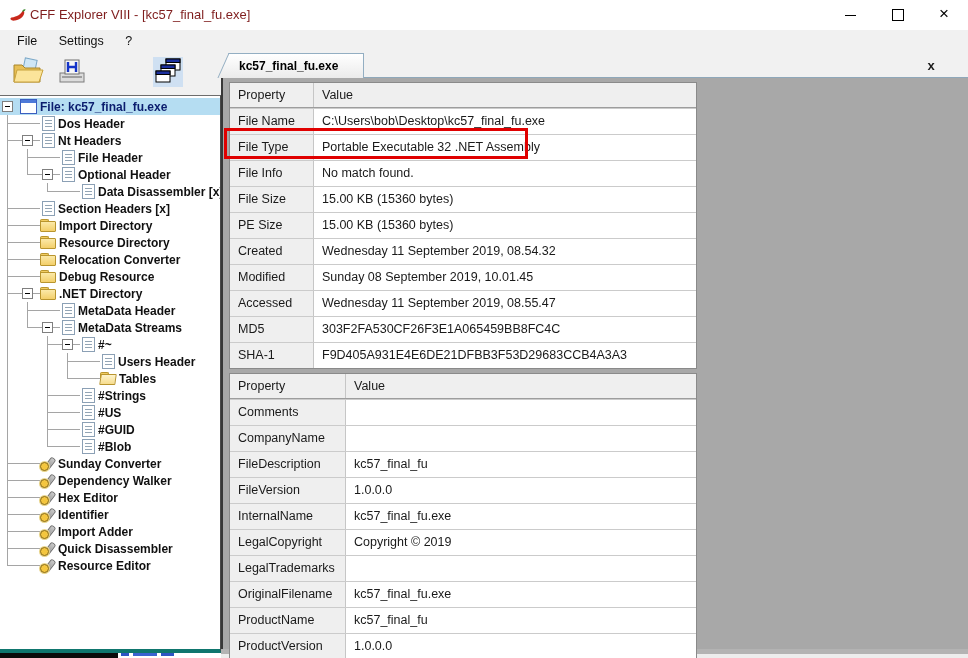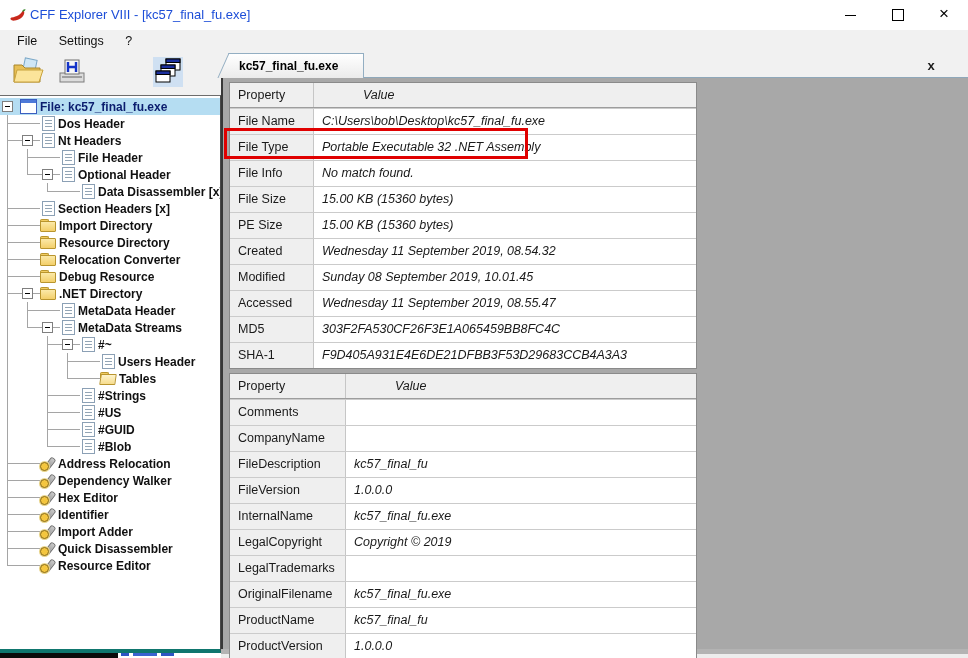--- a/index.html
+++ b/index.html
@@ -2,21 +2,21 @@
 <html><head>
 <meta charset="utf-8">
 <style>
   html,body{margin:0;padding:0;}
   body{width:968px;height:658px;position:relative;overflow:hidden;background:#fff;
        font-family:"Liberation Sans", sans-serif;-webkit-font-smoothing:antialiased;}
   .abs{position:absolute;}
 
   
   #titlebar{left:0;top:0;width:968px;height:30px;background:#ffffff;}
-  #app-title{left:30px;top:0;height:14px;line-height:30px;font-size:13px;color:#1d4ed8;}
+  #app-title{left:30px;top:0;height:14px;line-height:30px;font-size:13px;color:#7f1d1d;}
   #pepper{left:8px;top:8px;}
   .winbtn{top:0;height:30px;width:44px;text-align:center;cursor:default;}
   #btn-min{left:828px;} #btn-max{left:876px;} #btn-close{left:922px;}
   #btn-min::after{content:'';position:absolute;left:17px;top:15px;width:11px;height:1px;background:#000;}
   #btn-max::after{content:'';position:absolute;left:16px;top:9px;width:10px;height:10px;border:1px solid #000;}
   #btn-close{font-size:17px;line-height:28px;color:#000;}
 
   
   #menubar{left:0;top:30px;width:968px;height:22px;background:#f1f1f1;font-size:12.5px;color:#111;}
   .menu-item{display:inline-block;height:22px;line-height:22px;padding:0 9px;}
@@ -70,28 +70,28 @@
         border:1px solid #6f6f6f;transform:rotate(38deg);border-radius:2px;}
   .i-tool::after{content:'';position:absolute;left:0;bottom:0;width:7px;height:7px;background:#f4c63f;
         border:1px solid #8a6d1d;border-radius:50%;box-shadow:0 0 0 1px #e8d48a;}
 
   
   #docpanel{left:221px;top:78px;width:747px;height:571px;background:#a8a8a8;border-left:2px solid #383838;
         box-sizing:border-box;z-index:4;}
   .ptable{position:absolute;width:466px;background:#fff;border:1px solid #8a8a8a;font-size:12.5px;color:#1a1a1a;}
   #table-file{left:6px;top:4px;}
   #table-version{left:6px;top:295px;}
-  .phead{display:flex;height:24px;background:#efefef;border-bottom:1px solid #9d9d9d;font-size:12.5px;gap:41px;}
+  .phead{display:flex;height:24px;background:#efefef;border-bottom:1px solid #9d9d9d;font-size:12.5px;}
   .phead .pc{line-height:24px;}
   .prow{display:flex;height:25px;background:#fff;border-top:1px solid #cbcbcb;}
   .prow:first-of-type{border-top:none;}
   .pc{padding-left:8px;line-height:25px;overflow:hidden;white-space:nowrap;box-sizing:border-box;}
   .pc.prop{background:#efefef;border-right:1px solid #c6c6c6;flex:none;}
   .phead .prop{background:transparent;}
-  .pc.val{flex:1;font-style:italic;}
+  .pc.val{flex:1;}
   #table-file .prop{width:84px;}
   #table-version .prop{width:116px;}
 
   
   #red-rect{left:224px;top:128px;width:304px;height:31px;border:3px solid #e00000;box-sizing:border-box;z-index:50;}
 
   
   #bstrip-right{left:221px;top:649px;width:747px;height:9px;background:linear-gradient(#b3b3b3 55%,#ededed 55%);}
   #bstrip-black{left:0;top:650px;width:118px;height:8px;background:#0b0b0b;}
   .bfrag{top:650px;height:6px;background:#2e55c4;}
@@ -411,21 +411,21 @@
         <span class="g e"></span>
         <span class="g l"></span>
         <span class="g h"></span>
         <span class="ticon i-doc"></span>
         <span class="tlabel">#Blob</span>
       </div>
       <div class="trow">
         <span class="g t"></span>
         <span class="g h"></span>
         <span class="ticon i-tool"></span>
-        <span class="tlabel">Address Relocation</span>
+        <span class="tlabel">Sunday Converter</span>
       </div>
       <div class="trow">
         <span class="g t"></span>
         <span class="g h"></span>
         <span class="ticon i-tool"></span>
         <span class="tlabel">Dependency Walker</span>
       </div>
       <div class="trow">
         <span class="g t"></span>
         <span class="g h"></span>

